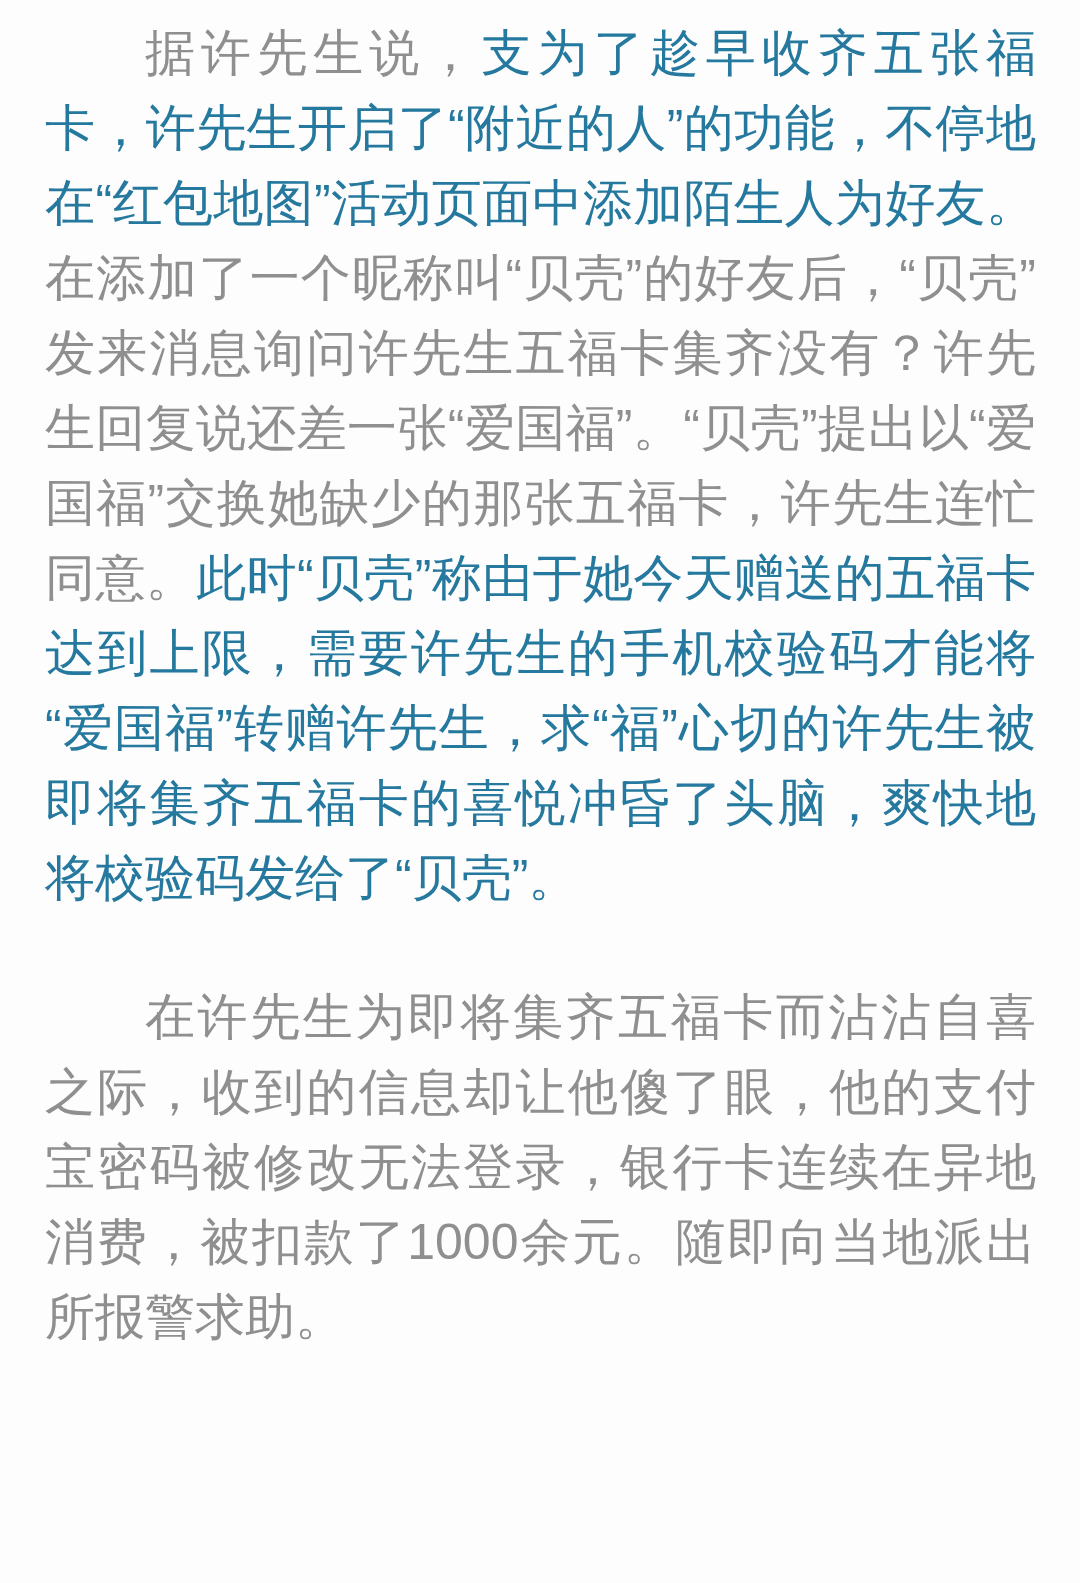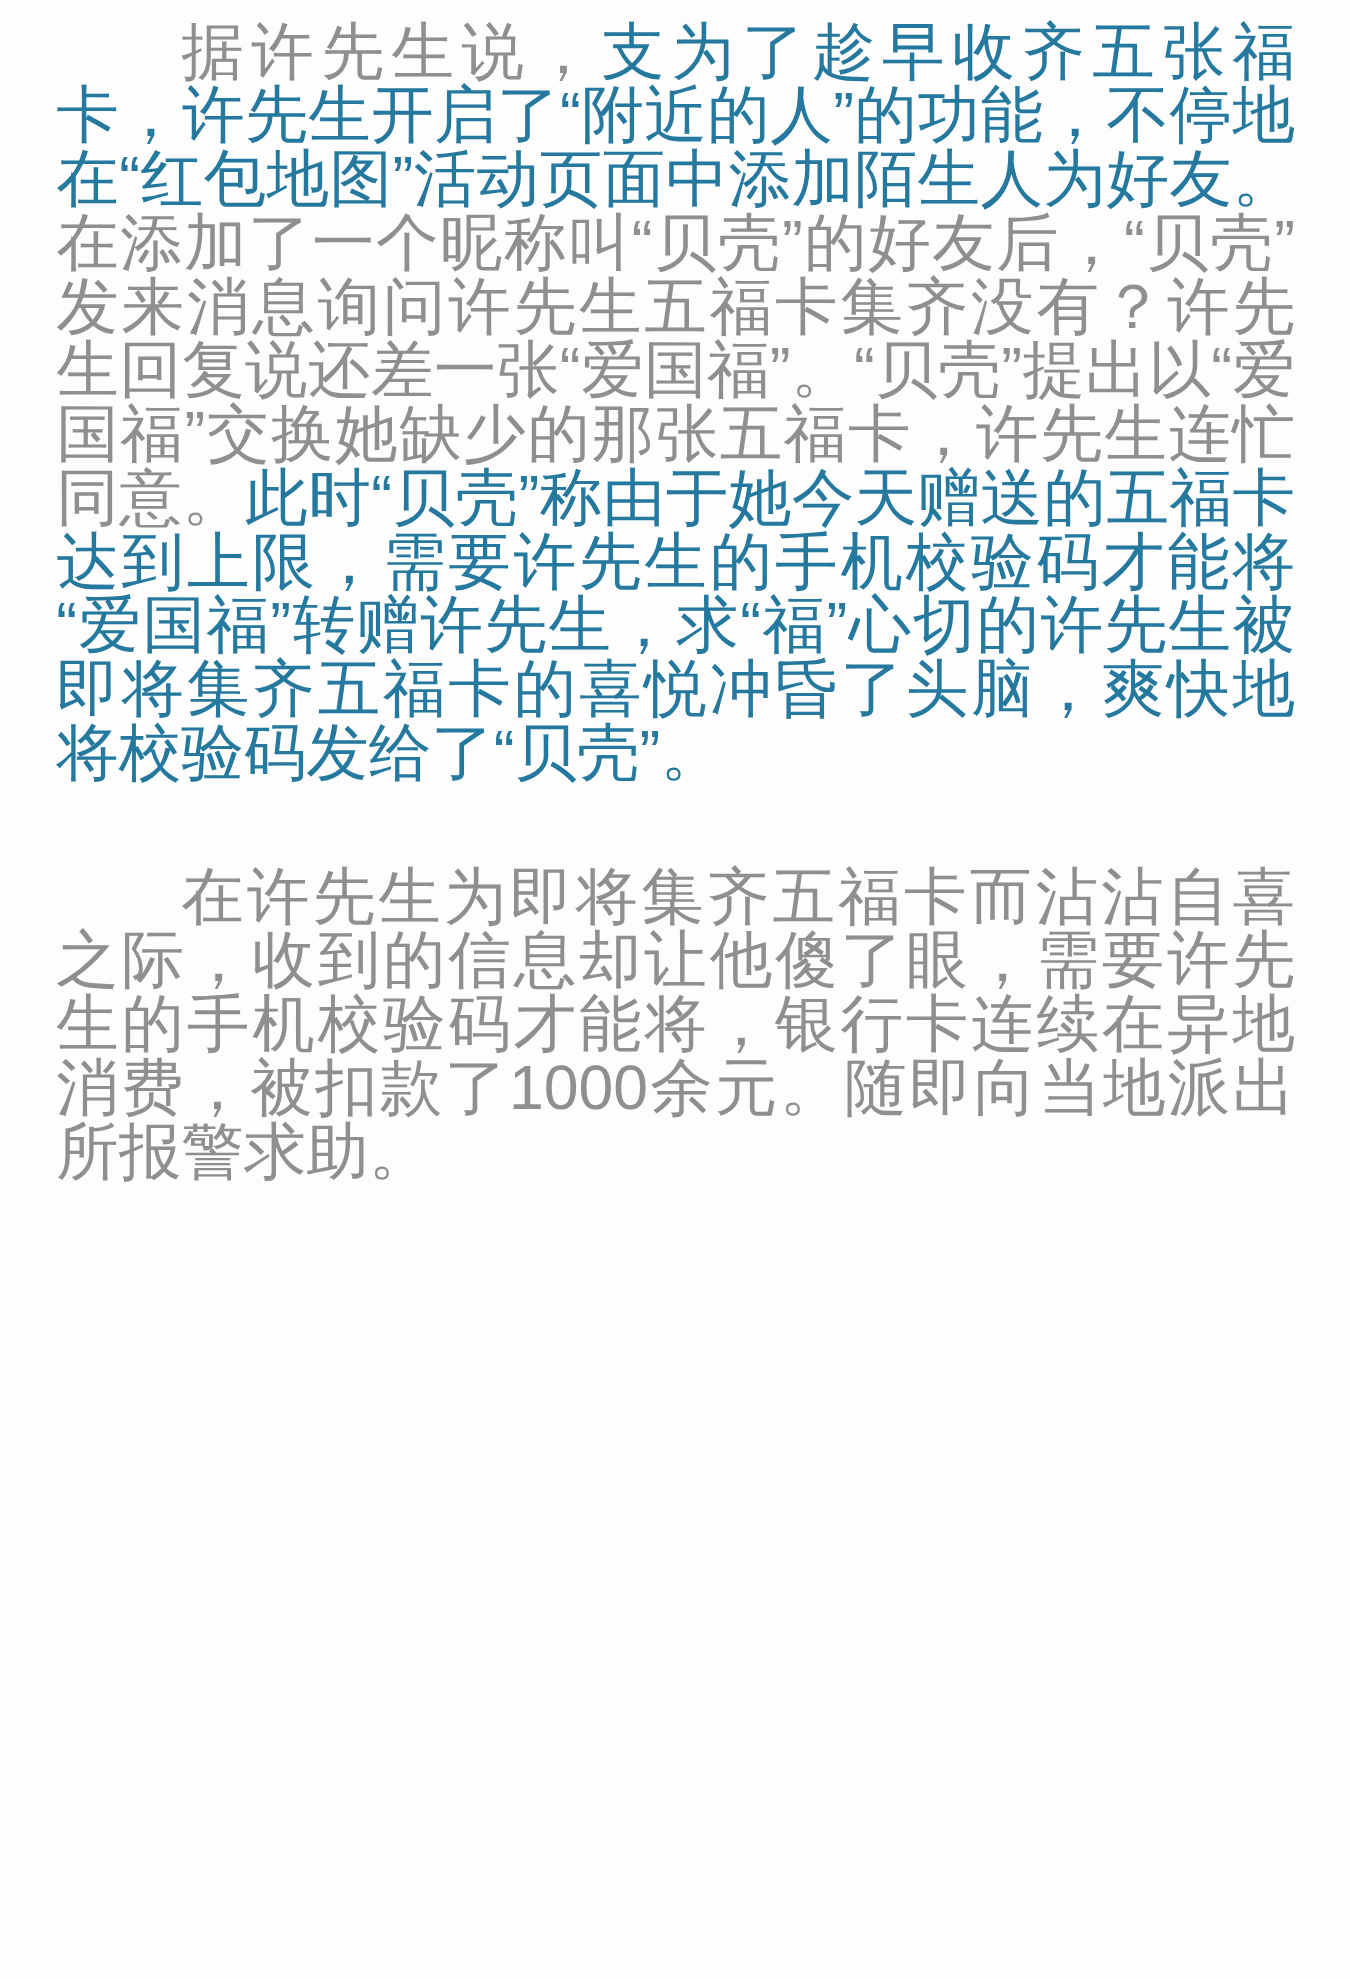--- a/index.html
+++ b/index.html
@@ -13,21 +13,21 @@
     height: 1583px;
     box-sizing: border-box;
     background: var(--bg, #fdfdfd);
     padding: 16px 44px 0 45px;
     overflow: hidden;
     font-family: "Liberation Sans", "DejaVu Sans", sans-serif;
   }
   .article p {
     margin: 0;
     font-size: 50px;
-    line-height: 51px;
+    line-height: 75px;
     letter-spacing: 0;
     text-align: justify;
     text-justify: inter-ideograph;
     text-indent: 2em;
     color: var(--gray, #8f8f8f);
     word-break: break-all;
   }
   .article p + p {
     margin-top: 64px;
   }
@@ -36,16 +36,16 @@
 </style>
 </head>
 <body>
 
 <div class="page">
   <div class="article">
     <p>
       <span class="run-gray">据许先生说，</span><span class="run-blue">支为了趁早收齐五张福卡，许先生开启了“附近的人”的功能，不停地在“红包地图”活动页面中添加陌生人为好友。</span><span class="run-gray">在添加了一个昵称叫“贝壳”的好友后，“贝壳”发来消息询问许先生五福卡集齐没有？许先生回复说还差一张“爱国福”。“贝壳”提出以“爱国福”交换她缺少的那张五福卡，许先生连忙同意。</span><span class="run-blue">此时“贝壳”称由于她今天赠送的五福卡达到上限，需要许先生的手机校验码才能将“爱国福”转赠许先生，求“福”心切的许先生被即将集齐五福卡的喜悦冲昏了头脑，爽快地将校验码发给了“贝壳”。</span>
     </p>
     <p>
-      <span class="run-gray">在许先生为即将集齐五福卡而沾沾自喜之际，收到的信息却让他傻了眼，需要许先生的手机校验码才能将，银行卡连续在异地消费，被扣款了1000余元。随即向当地派出所报警求助。</span>
+      <span class="run-gray">在许先生为即将集齐五福卡而沾沾自喜之际，收到的信息却让他傻了眼，他的支付宝密码被修改无法登录，银行卡连续在异地消费，被扣款了1000余元。随即向当地派出所报警求助。</span>
     </p>
   </div>
 </div>
 
 </body></html>

